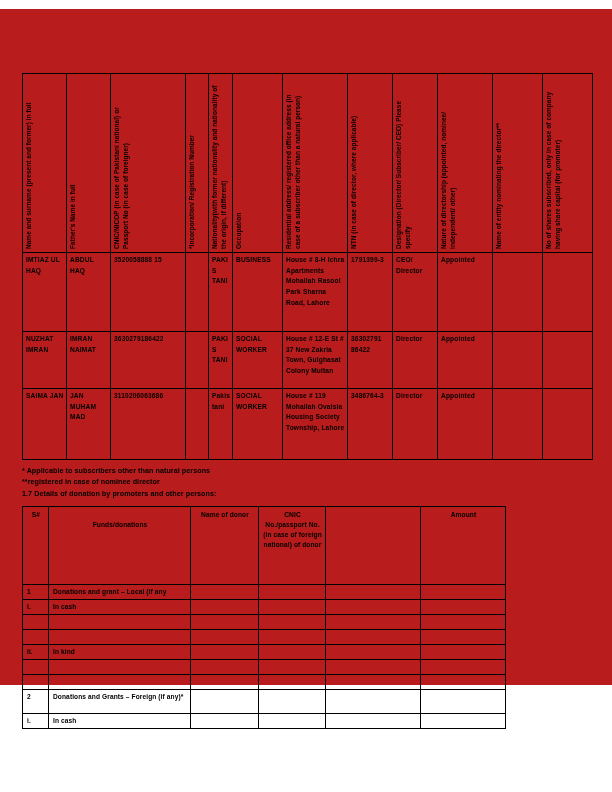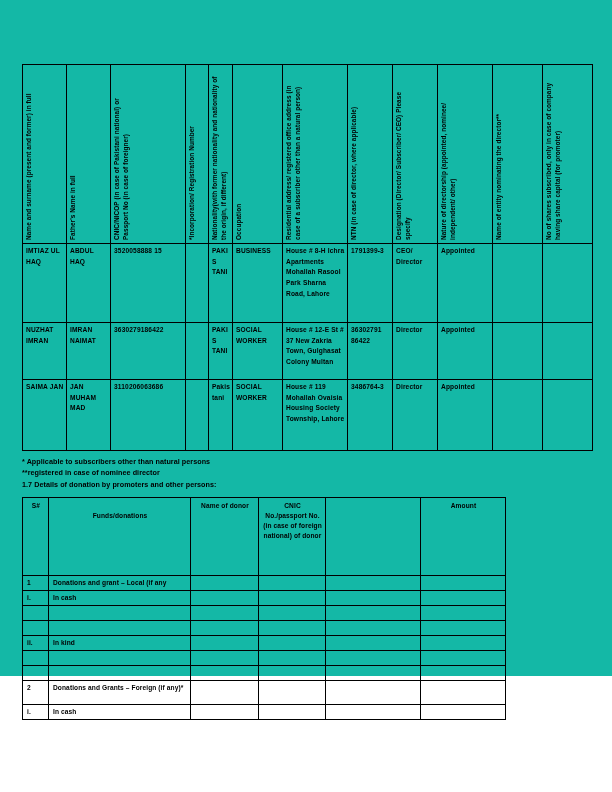--- a/index.html
+++ b/index.html
@@ -10,24 +10,24 @@
   body {
     width: 612px;
     height: 792px;
     font-family: "Liberation Sans", sans-serif;
     color: #000000;
     position: relative;
     overflow: hidden;
   }
   .page {
     position: absolute;
-    left: 0; top: 0;
+    left: 0; top: 9px;
     width: 612px;
     height: 676px;
-    background: #14b8a6;
+    background: #b91c1c;
   }
 
   
   #t1 {
     position: absolute;
     left: 22px;
     top: 64px;
     width: 570px;
     border-collapse: collapse;
     table-layout: fixed;

